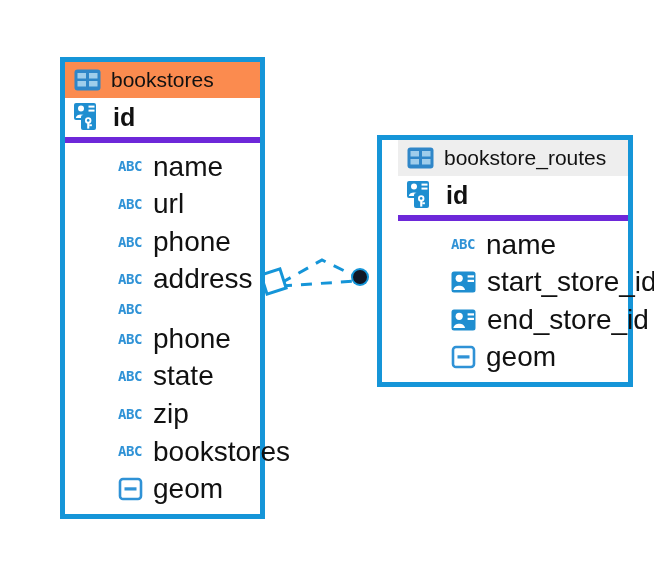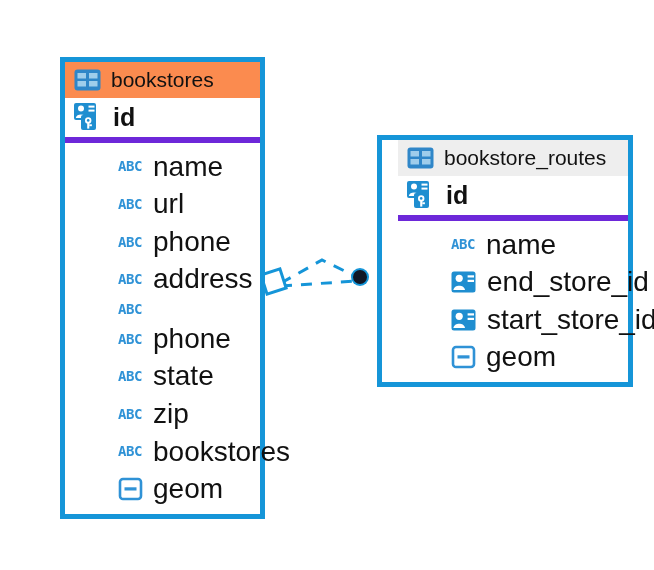--- a/index.html
+++ b/index.html
@@ -265,32 +265,32 @@
       </div>
 
       <div class="field-row">
         <svg class="ico ico-fk" viewBox="0 0 27 22">
           <rect x="0.5" y="0.5" width="24" height="21" rx="2.5" fill="#1f8ed0"></rect>
           <circle cx="8.2" cy="7.3" r="3.6" fill="#ffffff"></circle>
           <path d="M2.4 19 C3 13.2 13.4 13.2 14 19 Z" fill="#ffffff"></path>
           <rect x="16.6" y="4.3" width="6.4" height="2.2" fill="#ffffff"></rect>
           <rect x="16.6" y="8.8" width="6.4" height="2.2" fill="#ffffff"></rect>
         </svg>
-        <span class="field-label">end_store_id</span>
+        <span class="field-label">start_store_id</span>
       </div>
 
       <div class="field-row">
         <svg class="ico ico-fk" viewBox="0 0 27 22">
           <rect x="0.5" y="0.5" width="24" height="21" rx="2.5" fill="#1f8ed0"></rect>
           <circle cx="8.2" cy="7.3" r="3.6" fill="#ffffff"></circle>
           <path d="M2.4 19 C3 13.2 13.4 13.2 14 19 Z" fill="#ffffff"></path>
           <rect x="16.6" y="4.3" width="6.4" height="2.2" fill="#ffffff"></rect>
           <rect x="16.6" y="8.8" width="6.4" height="2.2" fill="#ffffff"></rect>
         </svg>
-        <span class="field-label">start_store_id</span>
+        <span class="field-label">end_store_id</span>
       </div>
 
       <div class="field-row">
         <svg class="ico ico-geom" viewBox="0 0 26 24">
           <rect x="2" y="2" width="21" height="20" rx="3" fill="#ffffff" stroke="#2f92d6" stroke-width="2.6"></rect>
           <rect x="6.5" y="10.3" width="12" height="3.2" fill="#2f92d6"></rect>
         </svg>
         <span class="field-label">geom</span>
       </div>
     </div>

